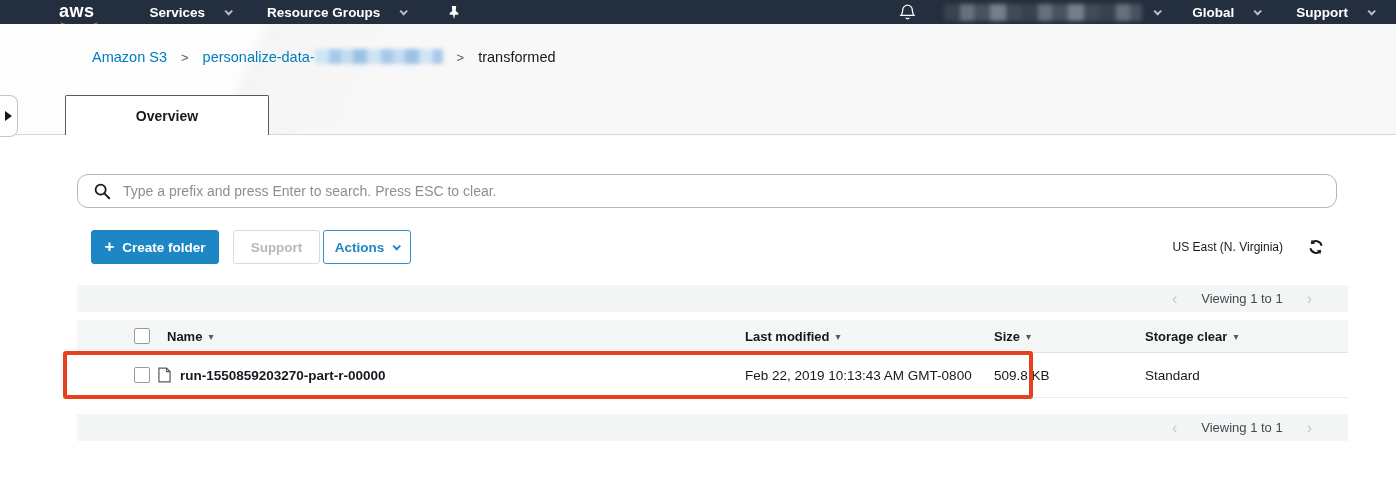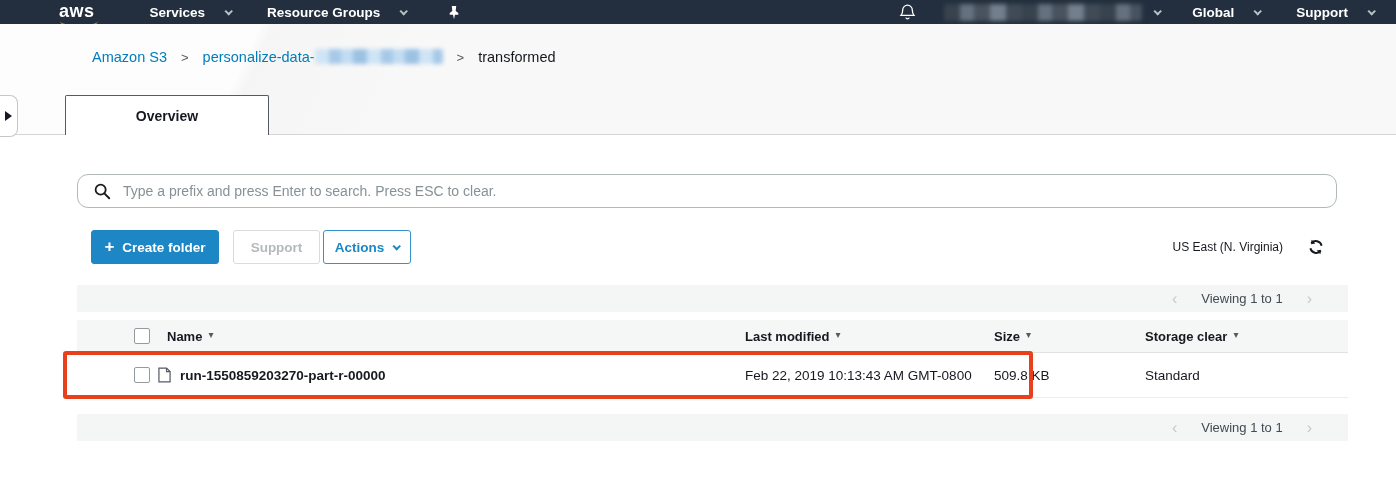--- a/index.html
+++ b/index.html
@@ -81,21 +81,21 @@
     align-items:center; justify-content:flex-end; padding-right:36px; font-size:13px; }
   .bar-bottom { margin-top:16px; }
   .page-chev { color:#c3c9ca; font-size:16px; cursor:pointer; line-height:1; }
   .viewing-label { color:#414b53; margin:0 24px; }
 
   .thead { position:relative; margin-top:8px; width:1271px; height:33px; background:#f5f6f6;
     border-bottom:1px solid #dfe3e3; font-size:13px; font-weight:700; }
   .trow { position:relative; width:1271px; height:45px; background:#fff;
     border-bottom:1px solid #ededed; font-size:13.5px; }
   .cell { position:absolute; top:50%; transform:translateY(-50%); display:flex;
-    align-items:flex-start; white-space:nowrap;padding-left:45px; }
+    align-items:center; white-space:nowrap;padding-left:45px; }
   .c-check { left:12px; }
   .c-name-h { left:45px; }
   .c-icon { left:36px; }
   .c-name { left:58px; font-weight:700; cursor:pointer; }
   .c-lm { left:623px; }
   .c-size { left:872px; }
   .c-storage { left:1023px; }
   .sort-arrow { font-size:10px; color:#545b64; margin-left:6px; }
   input[type=checkbox] { appearance:none; -webkit-appearance:none; width:16px; height:16px;
     border:1px solid #949ba0; border-radius:2px; background:#fff; cursor:pointer; margin:0; }

